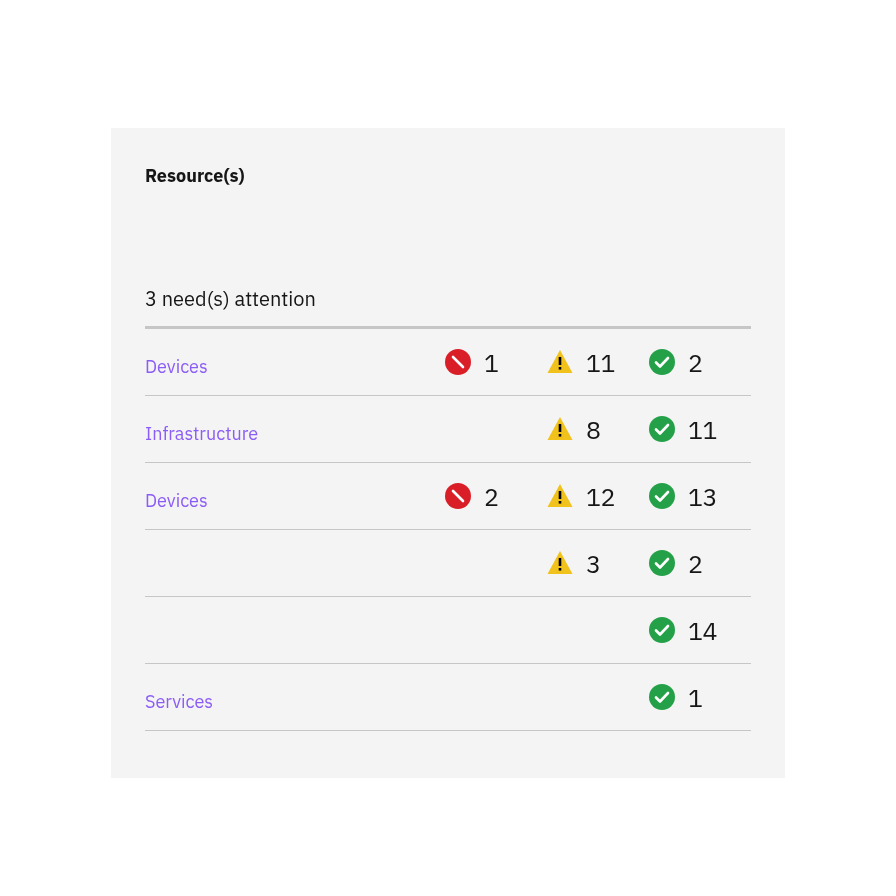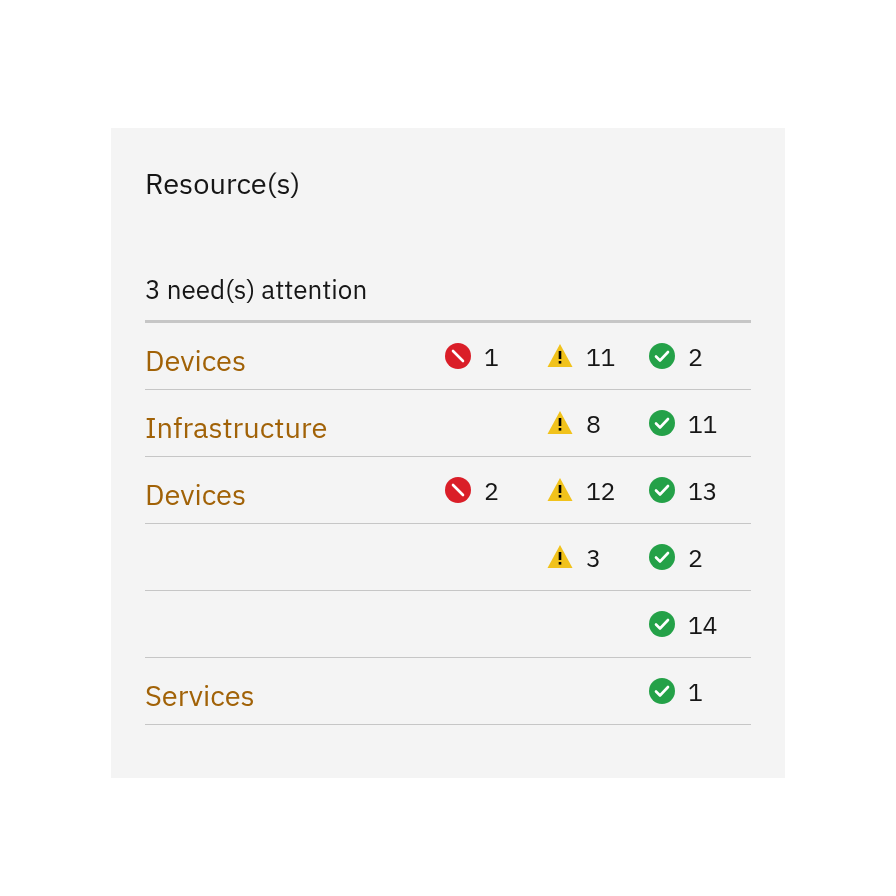--- a/index.html
+++ b/index.html
@@ -12,43 +12,43 @@
   .panel {
     position: absolute;
     left: 111px;
     top: 128px;
     width: 674px;
     height: 650px;
     background: #f4f4f4;
     padding: 36px 34px 48px 34px;
   }
   .panel-title {
-    font-size: 29px;
+    font-size: 18px;
+    font-weight: 700;
+  }
+  .attention {
+    font-size: 20px;
     font-weight: 400;
-  }
-  .attention {
-    font-size: 26px;
-    font-weight: 400;
-    margin-top: 70px;
+    margin-top: 98px;
     padding-bottom: 14px;
   }
   .divider-top {
     height: 3px;
     background: #c6c6c6;
   }
   .row {
     display: flex;
     align-items: center;
     height: 67px;
     border-bottom: 1px solid #c6c6c6;
   }
   .label {
     flex: 0 0 300px;
-    color: #a16207;
-    font-size: 29px;
+    color: #8b5cf6;
+    font-size: 18px;
     font-weight: 400;
     text-decoration: none;
     cursor: pointer;
     margin-top: 8px;
   }
   .counts {
     flex: 1;
     display: flex;
     justify-content: flex-end;
   }

